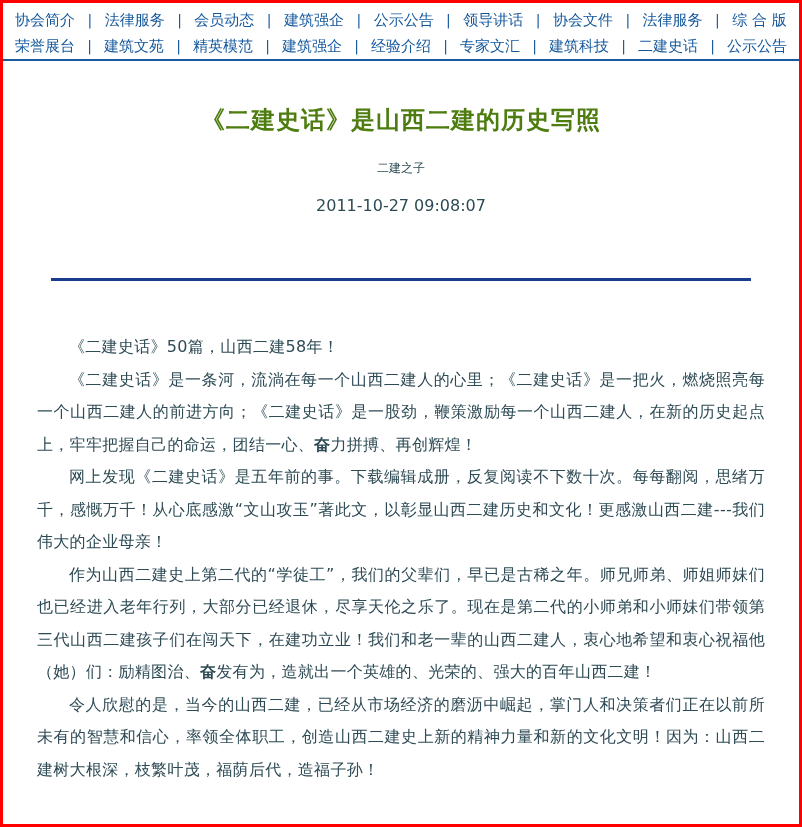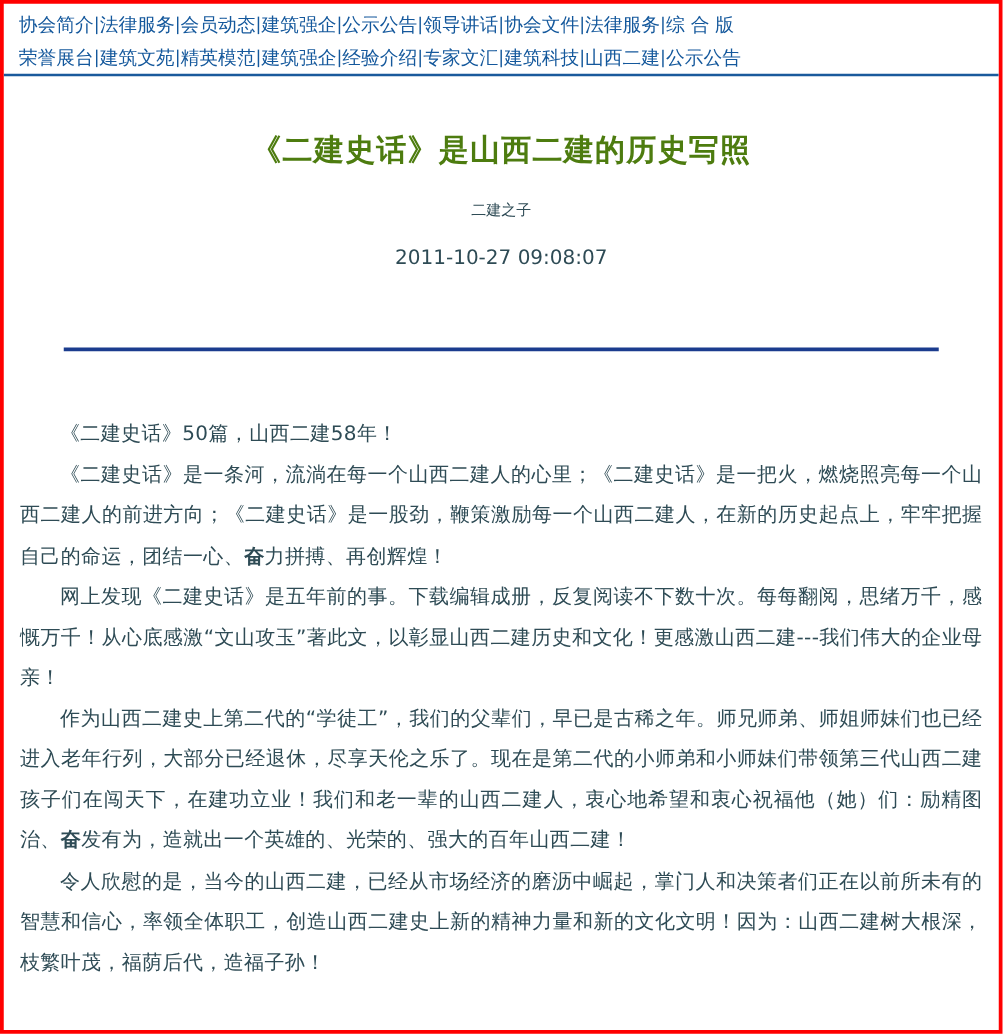--- a/index.html
+++ b/index.html
@@ -12,20 +12,21 @@
     overflow: hidden;
     font-family: "DejaVu Sans", sans-serif;
   }
   
   .nav {
     padding: 4px 12px 0 12px;
     border-bottom: 2px solid #1a5a9c;
   }
   .nav-row {
     display: flex;
+    justify-content: space-between;
     align-items: center;
     height: 26px;
     font-size: 15px;
   }
   .nav-item {
     color: #14589c;
     text-decoration: none;
     white-space: nowrap;
     cursor: pointer;
   }
@@ -57,21 +58,21 @@
     color: #2e4b55;
   }
   .divider {
     height: 3px;
     background: #1b3c8e;
     margin: 63px 48px 0 48px;
   }
   
   .article-body {
     margin-top: 50px;
-    padding: 0 13px;
+    padding: 0 34px;
     text-align: justify;
   }
   .para {
     margin: 0;
     text-indent: 2em;
     font-size: 16px;
     line-height: 32.5px;
     color: #2e4b55;
     letter-spacing: 0.3px;
   }
@@ -108,21 +109,21 @@
       <a class="nav-item">精英模范</a>
       <span class="nav-sep">|</span>
       <a class="nav-item">建筑强企</a>
       <span class="nav-sep">|</span>
       <a class="nav-item">经验介绍</a>
       <span class="nav-sep">|</span>
       <a class="nav-item">专家文汇</a>
       <span class="nav-sep">|</span>
       <a class="nav-item">建筑科技</a>
       <span class="nav-sep">|</span>
-      <a class="nav-item">山西二建</a>
+      <a class="nav-item">二建史话</a>
       <span class="nav-sep">|</span>
       <a class="nav-item">公示公告</a>
     </div>
 </div>
 
 <div class="article-header">
   <h1 class="page-title">《二建史话》是山西二建的历史写照</h1>
   <div class="author">二建之子</div>
   <div class="date">2011-10-27 09:08:07</div>
 </div>

